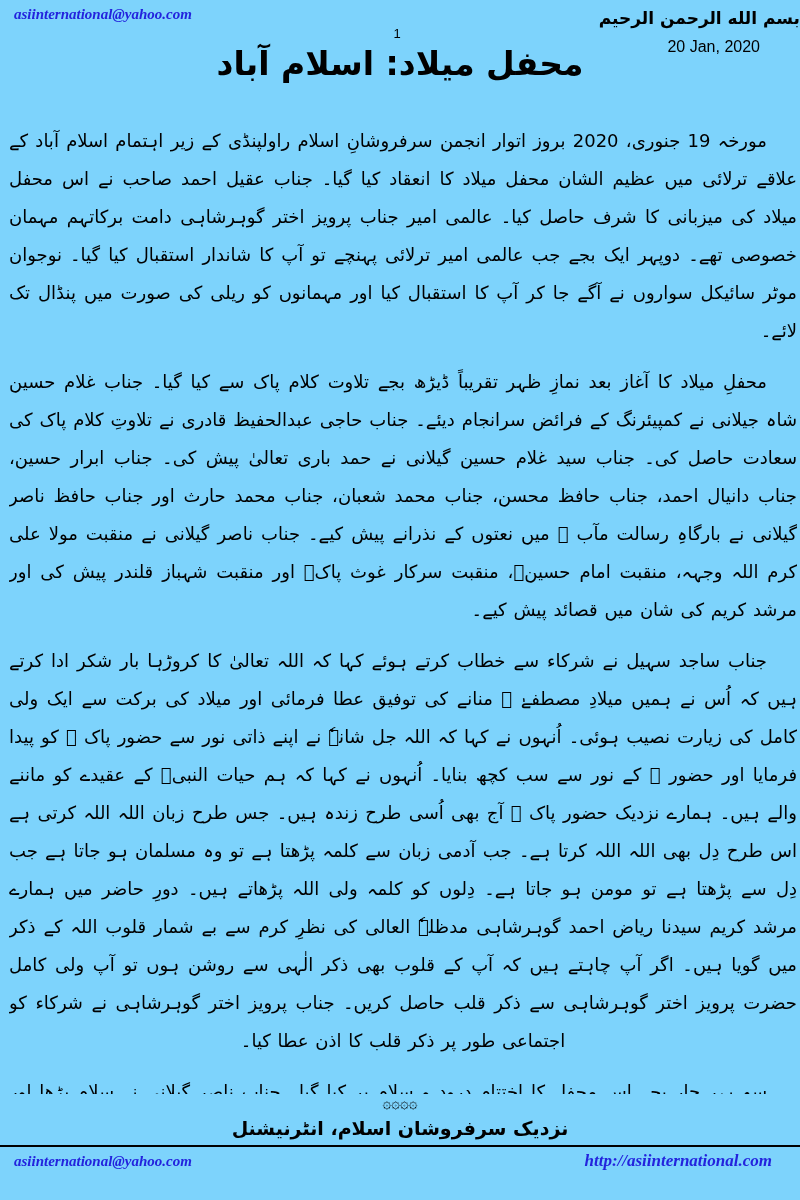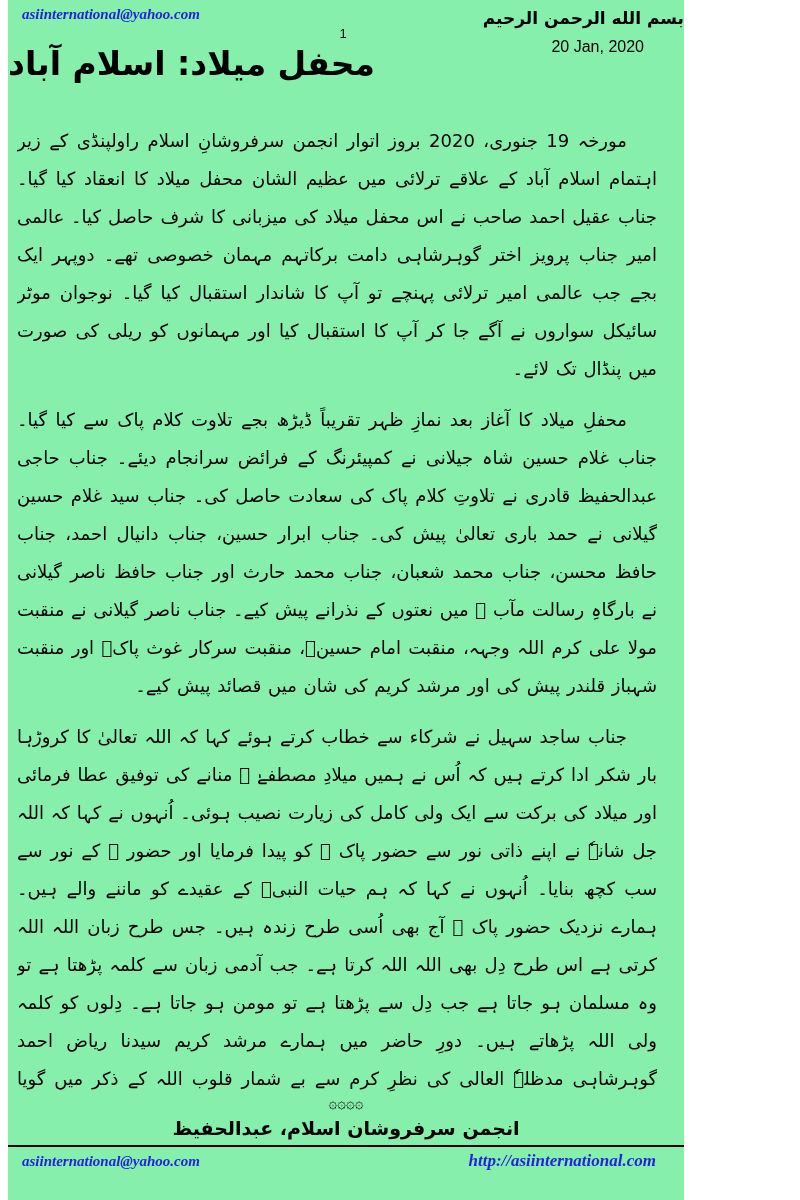--- a/index.html
+++ b/index.html
@@ -1,24 +1,23 @@
 <!DOCTYPE html>
 <html lang="ur"><head>
 <meta charset="utf-8">
 <style>
   html, body { margin: 0; padding: 0; background: #ffffff; }
   .page {
     position: relative;
-    width: 676px;
+    width: 800px;
     height: 1200px;
-    background: #86efac;
+    background: #7dd3fc;
     overflow: hidden;
     font-family: "DejaVu Sans", sans-serif;
     color: #000000;
-    margin-left: 8px;
   }
   
   .top-email {
     position: absolute;
     left: 14px; top: 6px;
     font-family: "Liberation Serif", serif;
     font-style: italic;
     font-weight: bold;
     font-size: 15px;
     color: #2323dd;
@@ -46,31 +45,31 @@
     position: absolute;
     top: 38px; right: 40px;
     font-family: "Liberation Sans", sans-serif;
     font-size: 16px;
     color: #000;
   }
   .doc-title {
     position: absolute;
     left: 0; right: 0; top: 44px;
     margin: 0;
-    text-align: left;
+    text-align: center;
     direction: rtl;
     font-size: 33px;
     font-weight: 700;
     color: #000;
     letter-spacing: 1px;
   }
   
   .doc-body {
     position: absolute;
-    left: 9px; right: 27px; top: 122px;
+    left: 9px; right: 3px; top: 122px;
     max-height: 972px;
     overflow: hidden;
     direction: rtl;
   }
   .doc-body p {
     margin: 0 0 13px 0;
     font-size: 18px;
     line-height: 38px;
     text-align: justify;
     text-indent: 30px;
@@ -134,21 +133,21 @@
   <div class="doc-body">
     <p>مورخہ 19 جنوری، 2020 بروز اتوار انجمن سرفروشانِ اسلام راولپنڈی کے زیر اہتمام اسلام آباد کے علاقے ترلائی میں عظیم الشان محفل میلاد کا انعقاد کیا گیا۔ جناب عقیل احمد صاحب نے اس محفل میلاد کی میزبانی کا شرف حاصل کیا۔ عالمی امیر جناب پرویز اختر گوہرشاہی دامت برکاتہم مہمان خصوصی تھے۔ دوپہر ایک بجے جب عالمی امیر ترلائی پہنچے تو آپ کا شاندار استقبال کیا گیا۔ نوجوان موٹر سائیکل سواروں نے آگے جا کر آپ کا استقبال کیا اور مہمانوں کو ریلی کی صورت میں پنڈال تک لائے۔</p>
     <p>محفلِ میلاد کا آغاز بعد نمازِ ظہر تقریباً ڈیڑھ بجے تلاوت کلام پاک سے کیا گیا۔ جناب غلام حسین شاہ جیلانی نے کمپیئرنگ کے فرائض سرانجام دیئے۔ جناب حاجی عبدالحفیظ قادری نے تلاوتِ کلام پاک کی سعادت حاصل کی۔ جناب سید غلام حسین گیلانی نے حمد باری تعالیٰ پیش کی۔ جناب ابرار حسین، جناب دانیال احمد، جناب حافظ محسن، جناب محمد شعبان، جناب محمد حارث اور جناب حافظ ناصر گیلانی نے بارگاہِ رسالت مآب ﷺ میں نعتوں کے نذرانے پیش کیے۔ جناب ناصر گیلانی نے منقبت مولا علی کرم اللہ وجہہ، منقبت امام حسینؑ، منقبت سرکار غوث پاکؒ اور منقبت شہباز قلندر پیش کی اور مرشد کریم کی شان میں قصائد پیش کیے۔</p>
     <p class="center-last">جناب ساجد سہیل نے شرکاء سے خطاب کرتے ہوئے کہا کہ اللہ تعالیٰ کا کروڑہا بار شکر ادا کرتے ہیں کہ اُس نے ہمیں میلادِ مصطفےٰ ﷺ منانے کی توفیق عطا فرمائی اور میلاد کی برکت سے ایک ولی کامل کی زیارت نصیب ہوئی۔ اُنہوں نے کہا کہ اللہ جل شانہٗ نے اپنے ذاتی نور سے حضور پاک ﷺ کو پیدا فرمایا اور حضور ﷺ کے نور سے سب کچھ بنایا۔ اُنہوں نے کہا کہ ہم حیات النبیؐ کے عقیدے کو ماننے والے ہیں۔ ہمارے نزدیک حضور پاک ﷺ آج بھی اُسی طرح زندہ ہیں۔ جس طرح زبان اللہ اللہ کرتی ہے اس طرح دِل بھی اللہ اللہ کرتا ہے۔ جب آدمی زبان سے کلمہ پڑھتا ہے تو وہ مسلمان ہو جاتا ہے جب دِل سے پڑھتا ہے تو مومن ہو جاتا ہے۔ دِلوں کو کلمہ ولی اللہ پڑھاتے ہیں۔ دورِ حاضر میں ہمارے مرشد کریم سیدنا ریاض احمد گوہرشاہی مدظلہٗ العالی کی نظرِ کرم سے بے شمار قلوب اللہ کے ذکر میں گویا ہیں۔ اگر آپ چاہتے ہیں کہ آپ کے قلوب بھی ذکر الٰہی سے روشن ہوں تو آپ ولی کامل حضرت پرویز اختر گوہرشاہی سے ذکر قلب حاصل کریں۔ جناب پرویز اختر گوہرشاہی نے شرکاء کو اجتماعی طور پر ذکر قلب کا اذن عطا کیا۔</p>
     <p class="center-last">سہ پہر چار بجے اس محفل کا اختتام درود و سلام پر کیا گیا۔ جناب ناصر گیلانی نے سلام پڑھا اور جناب حاجی عبدالحفیظ قادری نے دعائے خیر فرمائی۔ شرکاء کی خدمت میں لنگر پیش کیا گیا۔</p>
 
   </div>
 
   <div class="doc-footer">
     <div class="ornaments">۞۞۞۞</div>
-    <div class="org-name">انجمن سرفروشان اسلام، عبدالحفیظ</div>
+    <div class="org-name">نزدیک سرفروشان اسلام، انٹرنیشنل</div>
     <hr class="footer-rule">
     <div class="footer-links">
       <a class="footer-email">asiinternational@yahoo.com</a>
       <a class="footer-site">http://asiinternational.com</a>
     </div>
   </div>
 
 </div>
 
 </body></html>

